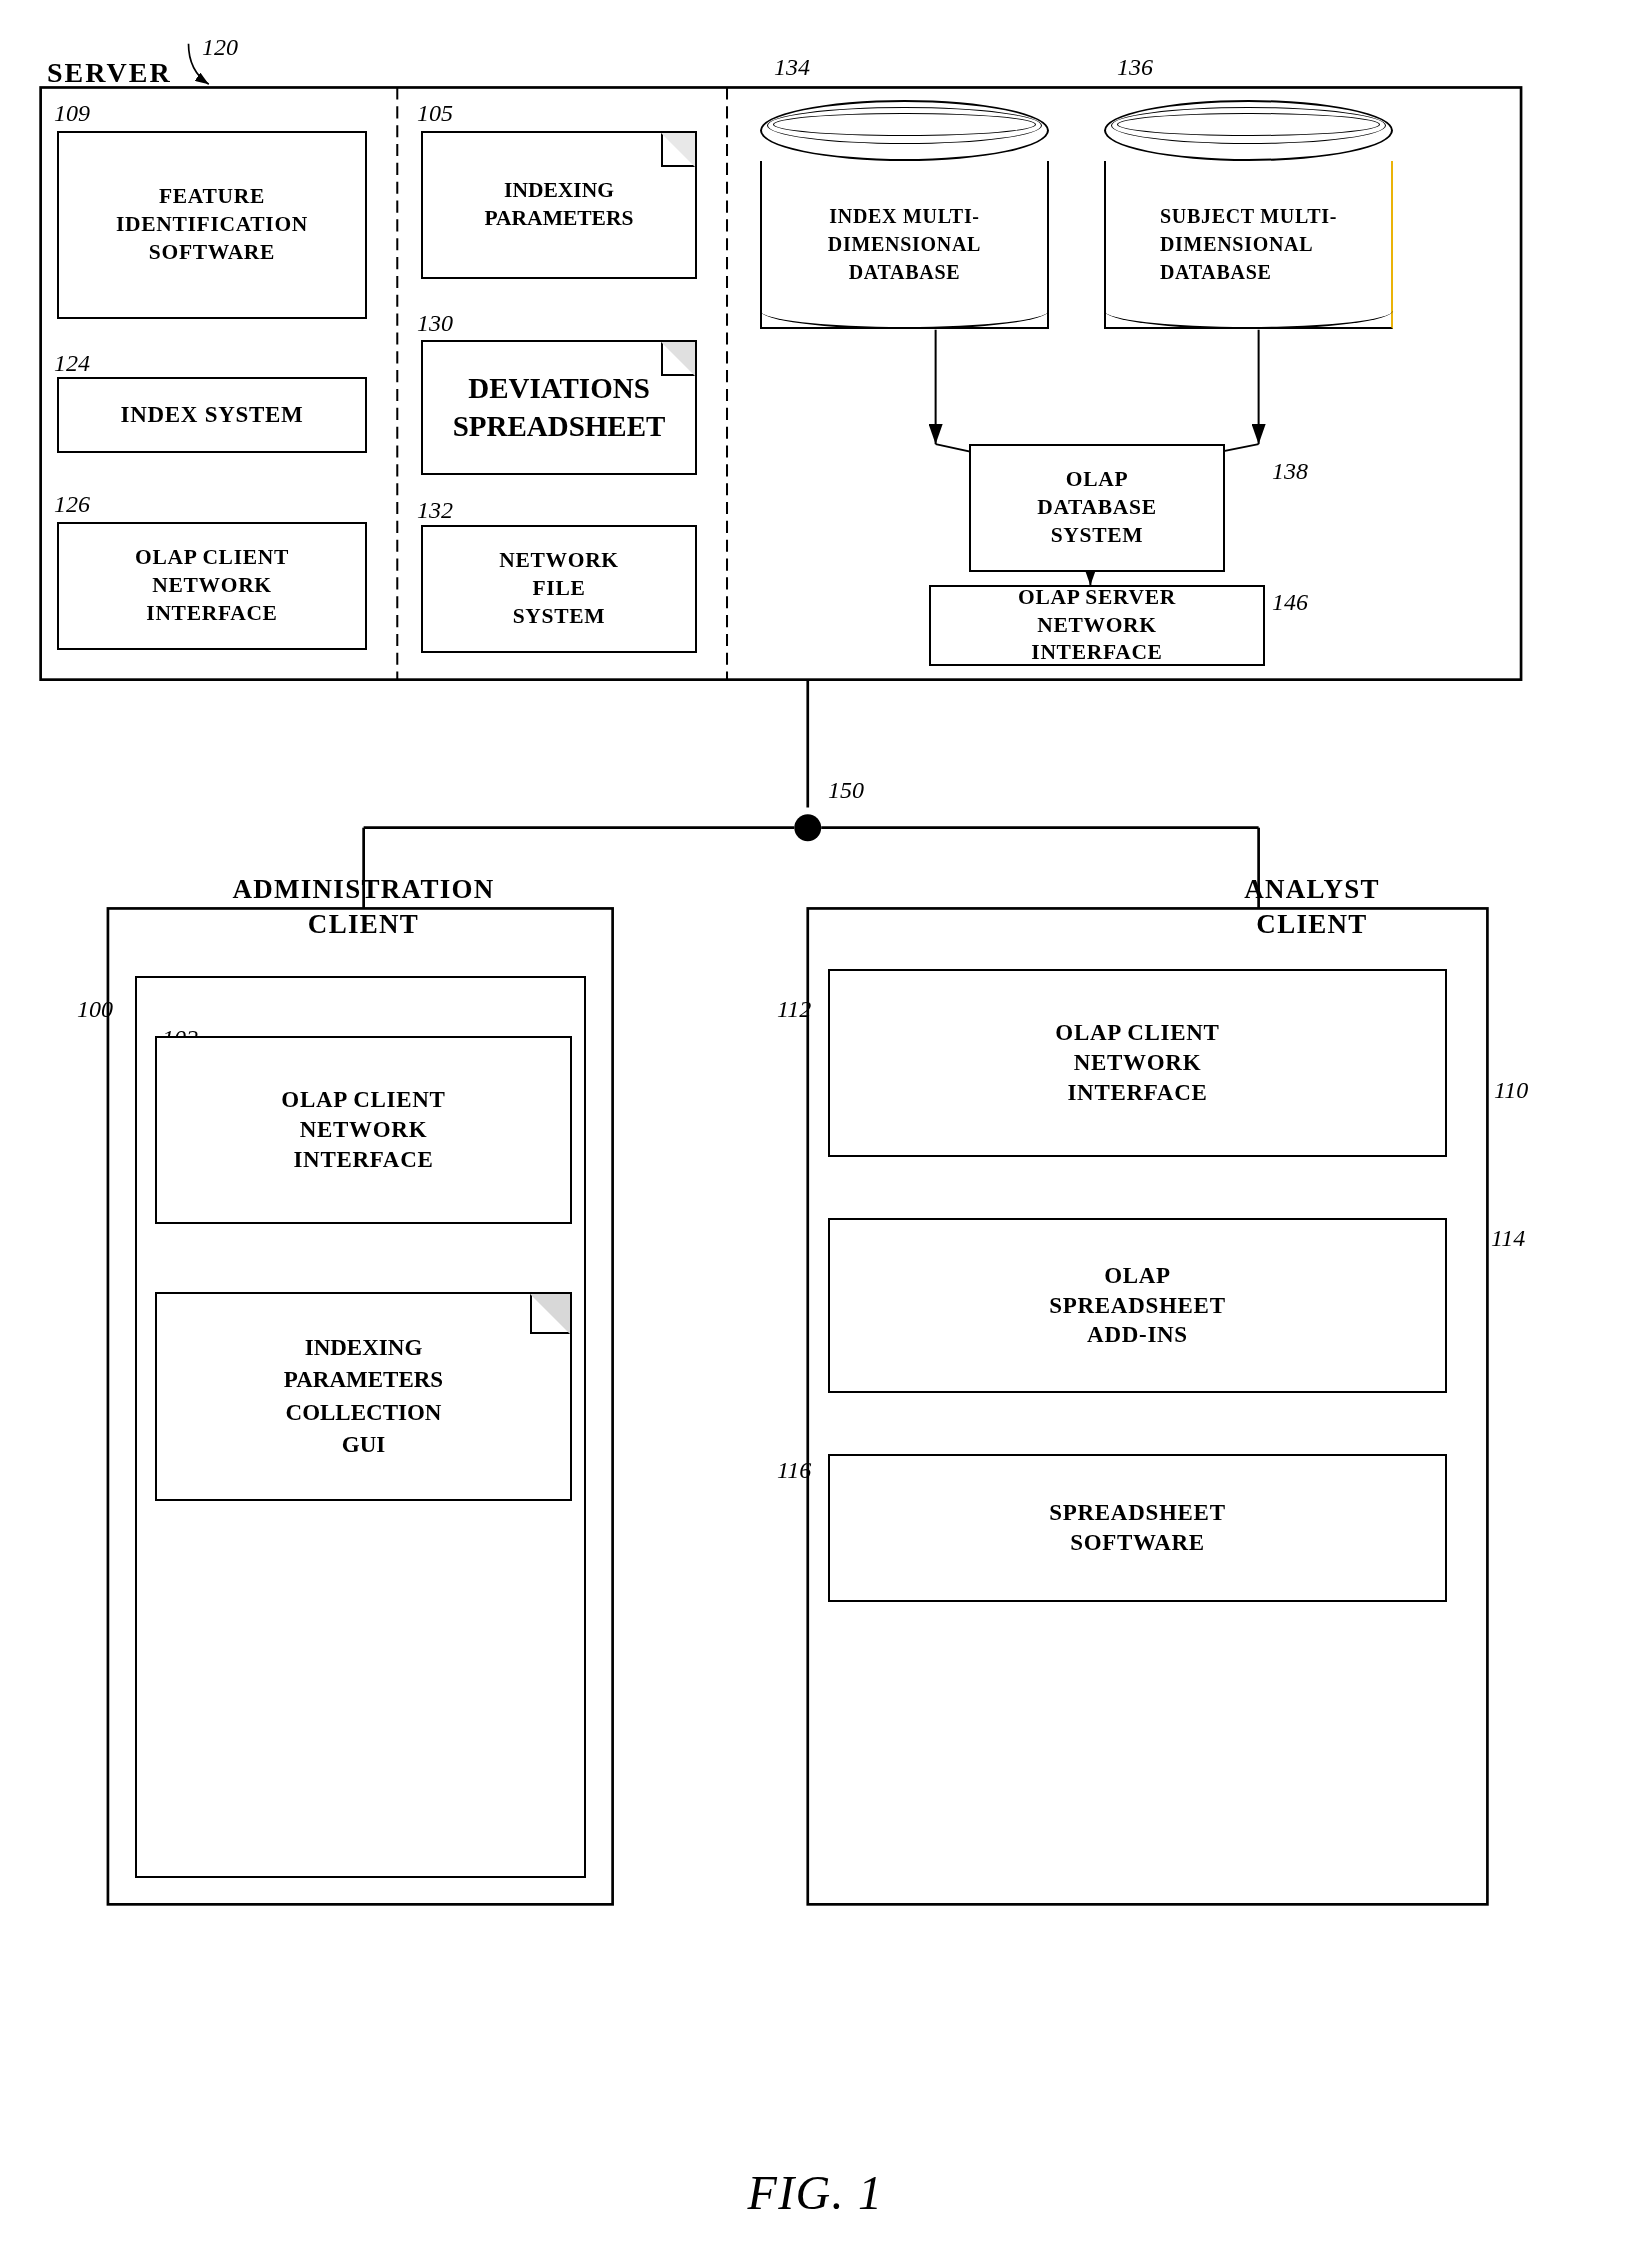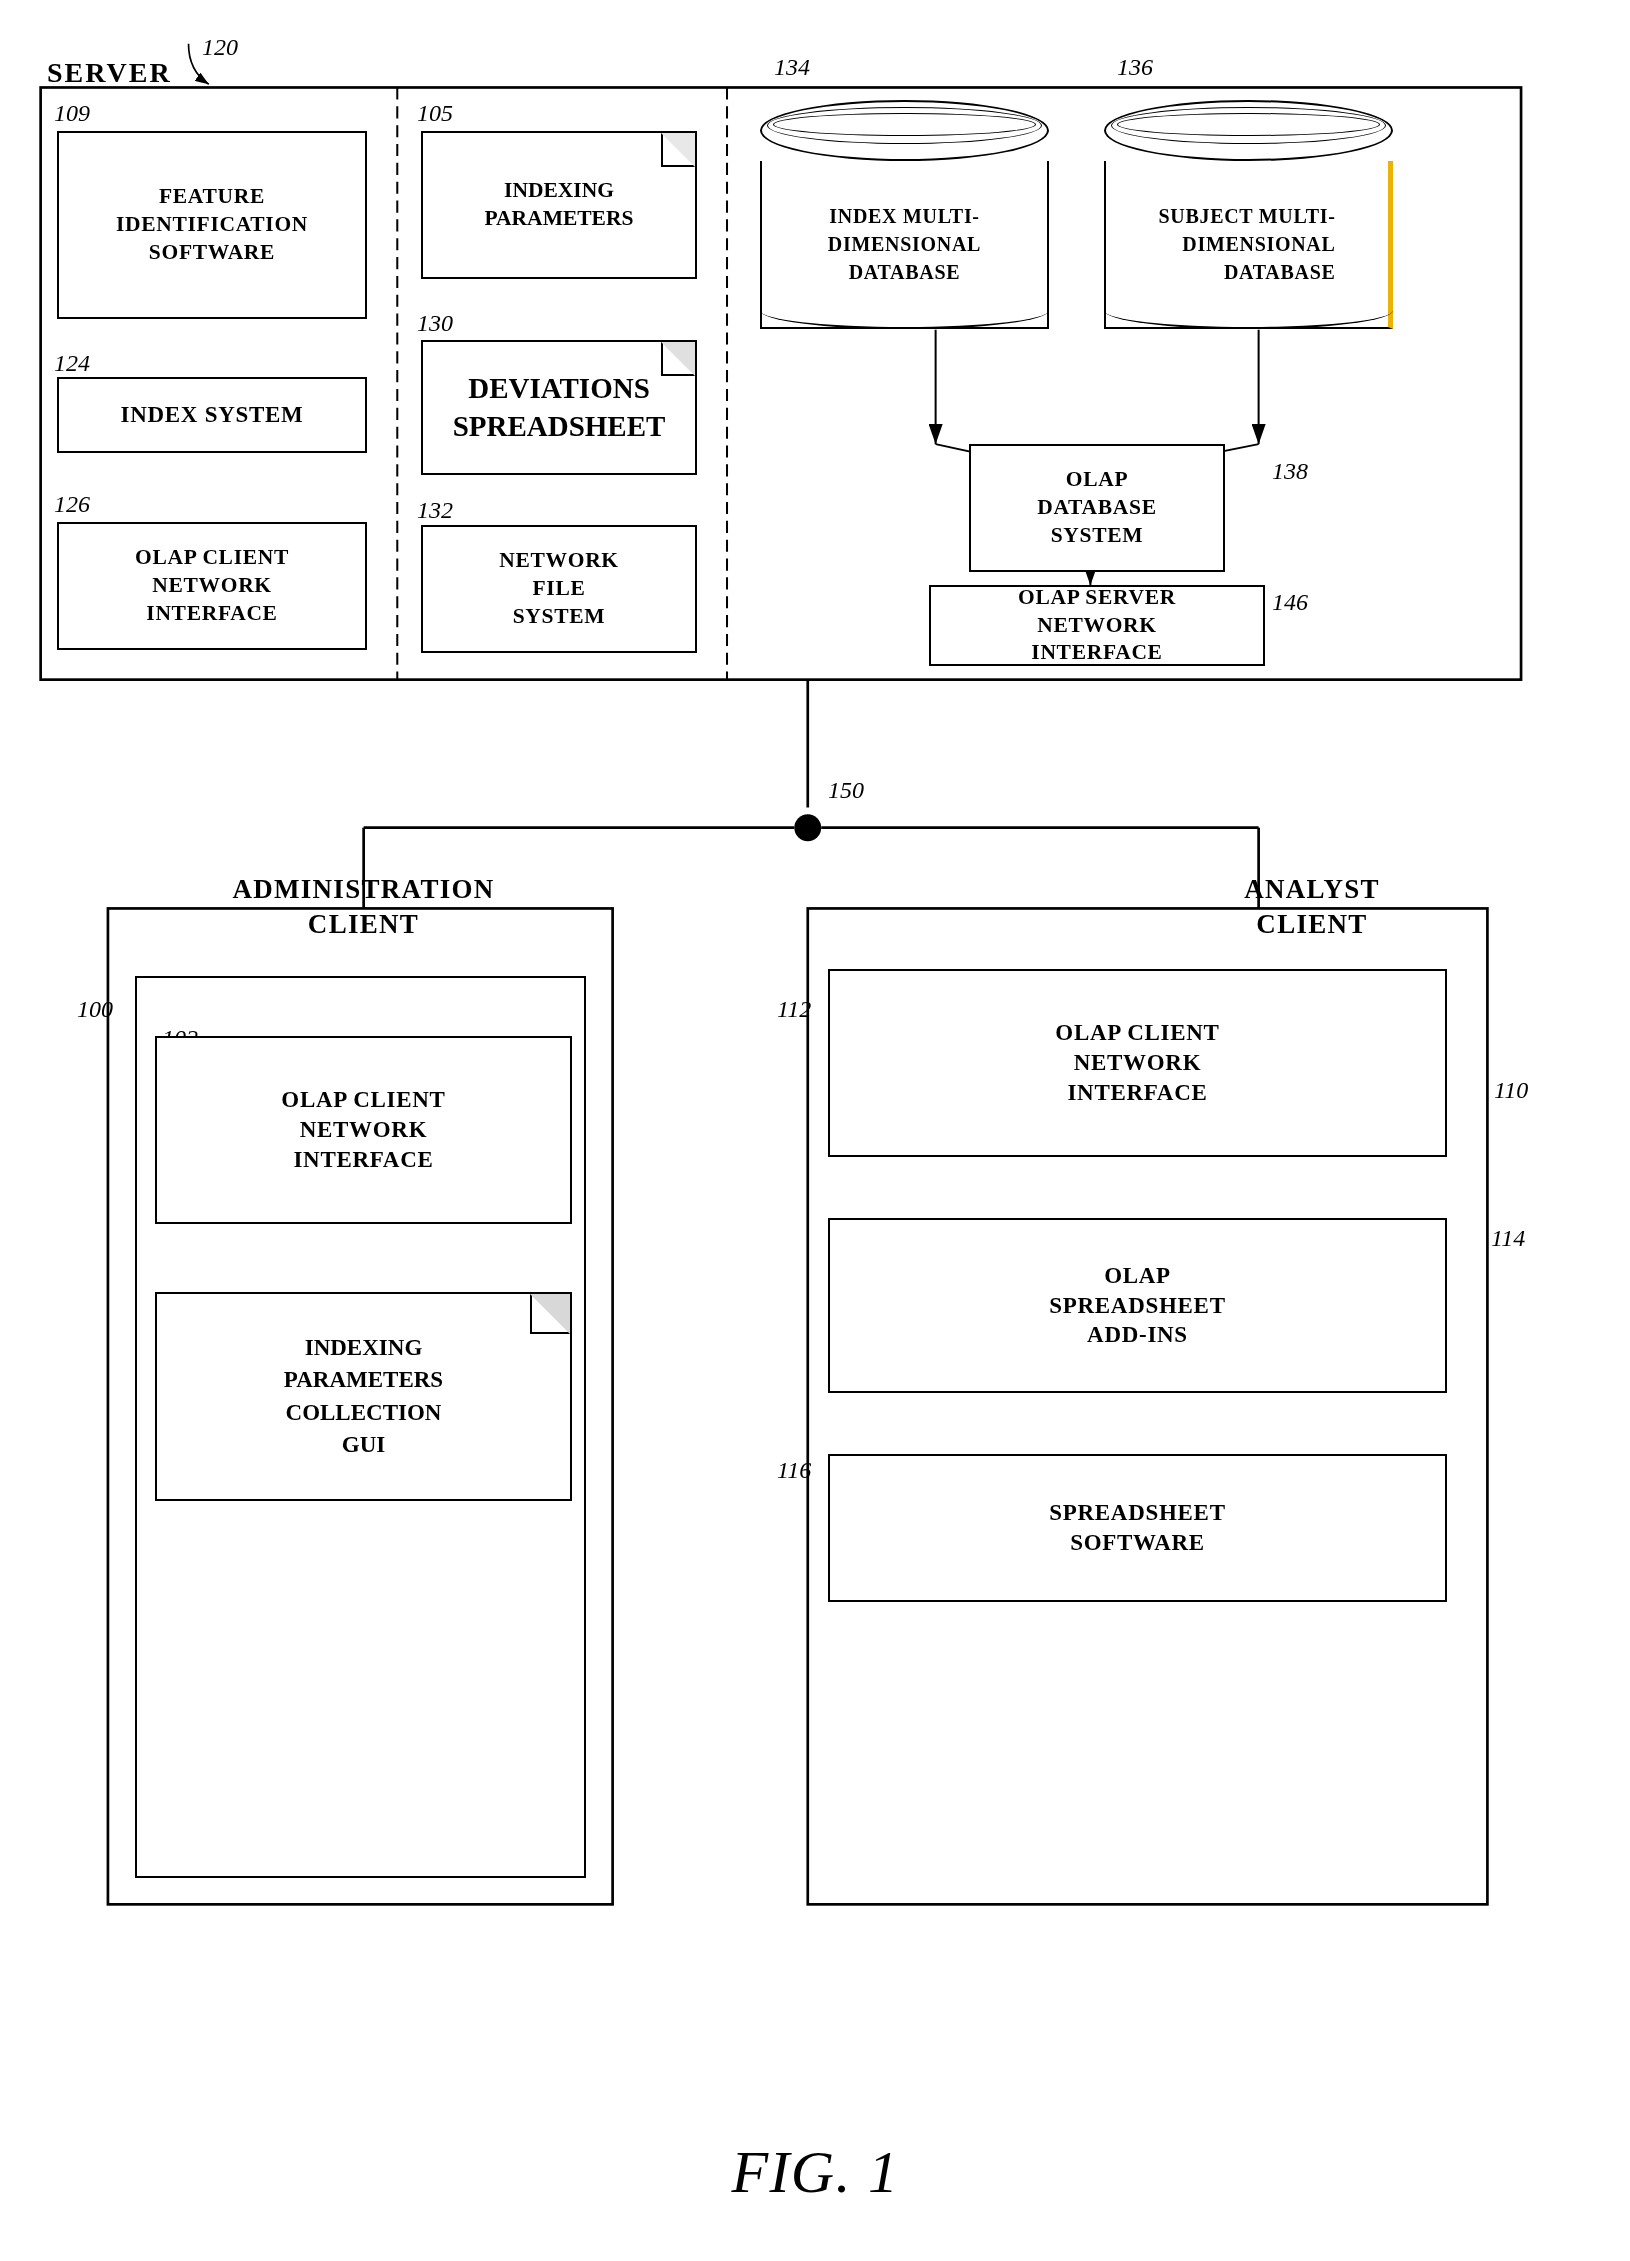--- a/index.html
+++ b/index.html
@@ -206,21 +206,21 @@
     <div style="position:absolute; bottom:0; left:0; width:289px; height:37px; border-bottom:2px solid #000; border-radius:0 0 50% 50%;"></div>
   </div>
 
   <div class="ref-num" style="top:54px; left:1117px;">136</div>
 
   <div class="cylinder" style="position:absolute; left:1104px; top:100px; width:289px; height:229px;">
     <div class="cylinder-top" style="width:289px; height:61px; border-radius:50%; position:relative;">
       <div style="position:absolute; top:5.4px; left:5.4px; right:5.4px; height:37px; border:1.3px solid #000; border-radius:50%;"></div>
       <div style="position:absolute; top:10.8px; left:10.8px; right:10.8px; height:23.6px; border:1px solid #000; border-radius:50%;"></div>
     </div>
-    <div class="cylinder-body" style="width:289px; height:168px; border-left:2px solid #000; border-right:5px solid #eab308; border-bottom:2px solid #000; background:#fff; display:flex; align-items:center; justify-content:center; text-align:right; font-size:20px; font-weight:bold; line-height:1.4;">
+    <div class="cylinder-body" style="width:289px; height:168px; border-left:2px solid #000; border-right:2px solid #eab308; border-bottom:2px solid #000; background:#fff; display:flex; align-items:center; justify-content:center; text-align:left; font-size:20px; font-weight:bold; line-height:1.4;">
       <span>SUBJECT MULTI-<br>DIMENSIONAL<br>DATABASE</span>
     </div>
     <div style="position:absolute; bottom:0; left:0; width:289px; height:37px; border-bottom:2px solid #000; border-radius:0 0 50% 50%;"></div>
   </div>
 
   <div class="ref-num" style="top:458px; left:1272px;">138</div>
   <div class="box" style="left:969px; top:444px; width:256px; height:128px; font-size:21.5px;">
     <span>OLAP<br>DATABASE<br>SYSTEM</span>
   </div>
 
@@ -271,21 +271,21 @@
   <div class="box" style="left:828px; top:1218px; width:619px; height:175px; font-size:23px;">
     <span>OLAP<br>SPREADSHEET<br>ADD-INS</span>
   </div>
 
   <div class="ref-num" style="top:1457px; left:777px;">116</div>
 
   <div class="box" style="left:828px; top:1454px; width:619px; height:148px; font-size:23px;">
     <span>SPREADSHEET<br>SOFTWARE</span>
   </div>
 
-  <div class="fig-label" style="bottom:54px; left:50%; transform:translateX(-50%); position:absolute; font-size:60px; font-style:italic; font-weight:normal; letter-spacing:1.3px;">
+  <div class="fig-label" style="bottom:41px; left:50%; transform:translateX(-50%); position:absolute; font-size:48px; font-style:italic; font-weight:normal; letter-spacing:1.3px;">
     <span>FIG. 1</span>
   </div>
 
   <svg style="position:absolute; top:37px; left:148px; width:81px; height:54px;" viewBox="0 0 120 80">
     <path d="M 60 10 Q 60 50 90 70" fill="none" stroke="#000" stroke-width="2.5" marker-end="url(#arrowhead2)"></path>
     <defs>
       <marker id="arrowhead2" markerWidth="8" markerHeight="6" refX="8" refY="3" orient="auto">
         <polygon points="0 0, 8 3, 0 6" fill="#000"></polygon>
       </marker>
     </defs>

